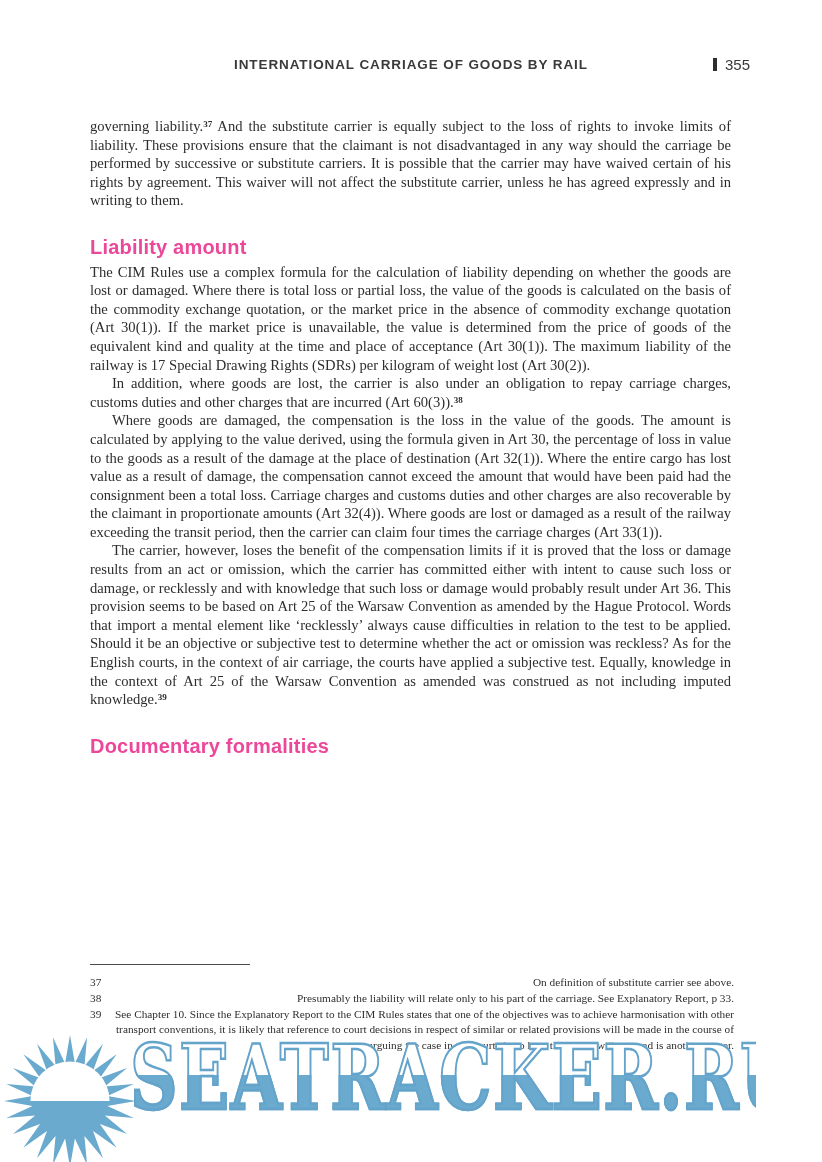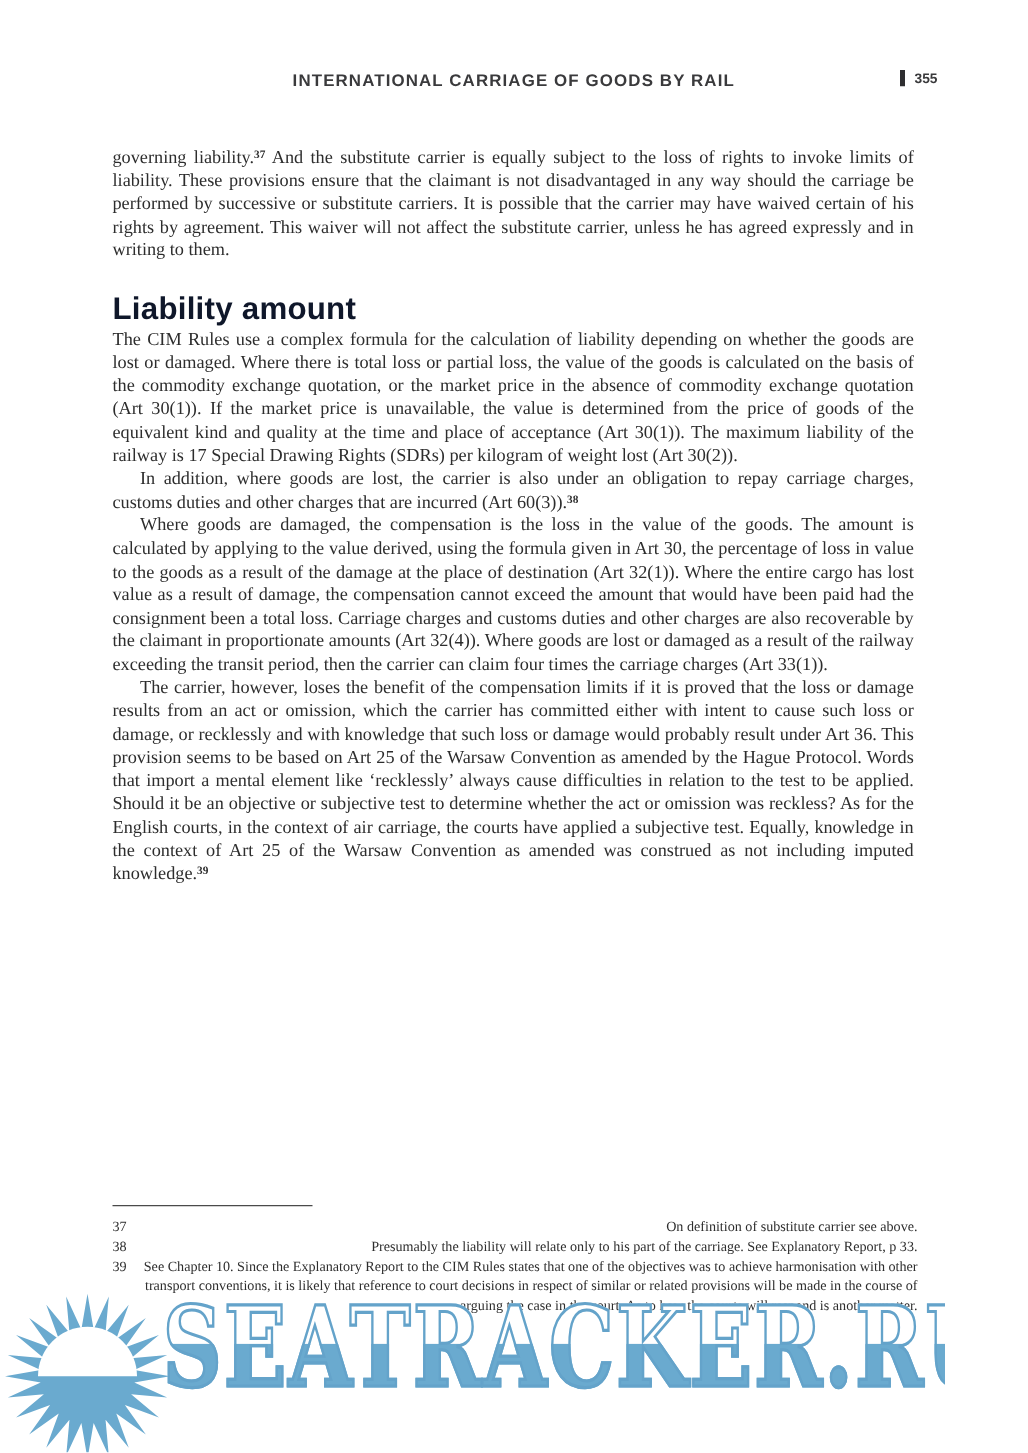--- a/index.html
+++ b/index.html
@@ -12,40 +12,40 @@
 
   
   .running-head { position: absolute; top: 57px; left: 0; width: 822px; height: 20px; }
   .rh-title {
     position: absolute; left: 0; right: 0; text-align: center;
     font-family: "Liberation Sans", sans-serif; font-weight: 700;
     font-size: 13.5px; letter-spacing: 0.9px; color: #3a3a3c;
   }
   .rh-page {
     position: absolute; right: 72px; top: -1px; display: flex; align-items: center;
-    font-family: "Liberation Sans", sans-serif; font-weight: 700;
-    font-size: 11px; color: #3a3a3c;
+    font-family: "Liberation Sans", sans-serif; font-weight: 400;
+    font-size: 15px; color: #3a3a3c;
   }
   .rh-bar { display: inline-block; width: 3.5px; height: 13px; background: #2e2e30; margin-right: 8px; }
 
   
   .body-text {
     position: absolute; top: 117px; left: 90px; width: 641px;
     font-size: 14.6px; line-height: 18.6px; color: #2d2d2d;
     text-align: justify;
   }
   .body-text p { margin: 0; }
   .body-text p.indent { text-indent: 22px; }
   .body-text sup {
     font-size: 0.62em; font-weight: 700; line-height: 0;
     vertical-align: baseline; position: relative; top: -0.45em;
   }
   h2.section-heading {
     font-family: "Liberation Sans", sans-serif; font-weight: 700;
-    font-size: 25px; color: #0f172a; letter-spacing: 0.2px;
+    font-size: 20px; color: #ec4899; letter-spacing: 0.2px;
     margin-top: 28px; margin-bottom: 6px; text-align: left;
   }
 
   
   .footnotes { position: absolute; top: 964px; left: 90px; width: 644px; }
   .fn-rule { width: 160px; height: 0; border-top: 1px solid #4a4a4a; margin-bottom: 10px; }
   .fn-row { display: flex; font-size: 11.3px; line-height: 15.8px; color: #2e2e2e; }
   .fn-num { flex: 0 0 23px; }
   .fn-text { flex: 1; text-align: right; }
 
@@ -79,20 +79,21 @@
 
   <main class="body-text">
     <p class="noindent"><span>governing liability.</span><sup>37</sup><span> And the substitute carrier is equally subject to the loss of rights to invoke limits of liability. These provisions ensure that the claimant is not disadvantaged in any way should the carriage be performed by successive or substitute carriers. It is possible that the carrier may have waived certain of his rights by agreement. This waiver will not affect the substitute carrier, unless he has agreed expressly and in writing to them.</span></p>
 
     <h2 class="section-heading">Liability amount</h2>
     <p class="noindent">The CIM Rules use a complex formula for the calculation of liability depending on whether the goods are lost or damaged. Where there is total loss or partial loss, the value of the goods is calculated on the basis of the commodity exchange quotation, or the market price in the absence of commodity exchange quotation (Art 30(1)). If the market price is unavailable, the value is determined from the price of goods of the equivalent kind and quality at the time and place of acceptance (Art 30(1)). The maximum liability of the railway is 17 Special Drawing Rights (SDRs) per kilogram of weight lost (Art 30(2)).</p>
     <p class="indent"><span>In addition, where goods are lost, the carrier is also under an obligation to repay carriage charges, customs duties and other charges that are incurred (Art 60(3)).</span><sup>38</sup></p>
     <p class="indent">Where goods are damaged, the compensation is the loss in the value of the goods. The amount is calculated by applying to the value derived, using the formula given in Art 30, the percentage of loss in value to the goods as a result of the damage at the place of destination (Art 32(1)). Where the entire cargo has lost value as a result of damage, the compensation cannot exceed the amount that would have been paid had the consignment been a total loss. Carriage charges and customs duties and other charges are also recoverable by the claimant in proportionate amounts (Art 32(4)). Where goods are lost or damaged as a result of the railway exceeding the transit period, then the carrier can claim four times the carriage charges (Art 33(1)).</p>
     <p class="indent"><span>The carrier, however, loses the benefit of the compensation limits if it is proved that the loss or damage results from an act or omission, which the carrier has committed either with intent to cause such loss or damage, or recklessly and with knowledge that such loss or damage would probably result under Art 36. This provision seems to be based on Art 25 of the Warsaw Convention as amended by the Hague Protocol. Words that import a mental element like ‘recklessly’ always cause difficulties in relation to the test to be applied. Should it be an objective or subjective test to determine whether the act or omission was reckless? As for the English courts, in the context of air carriage, the courts have applied a subjective test. Equally, knowledge in the context of Art 25 of the Warsaw Convention as amended was construed as not including imputed knowledge.</span><sup>39</sup></p>
 
+    <h2 class="section-heading">Documentary formalities</h2>
   </main>
 
   <footer class="footnotes">
     <div class="fn-rule"></div>
     <div class="fn-row">
       <span class="fn-num">37</span>
       <span class="fn-text">On definition of substitute carrier see above.</span>
     </div>
     <div class="fn-row">
       <span class="fn-num">38</span>

